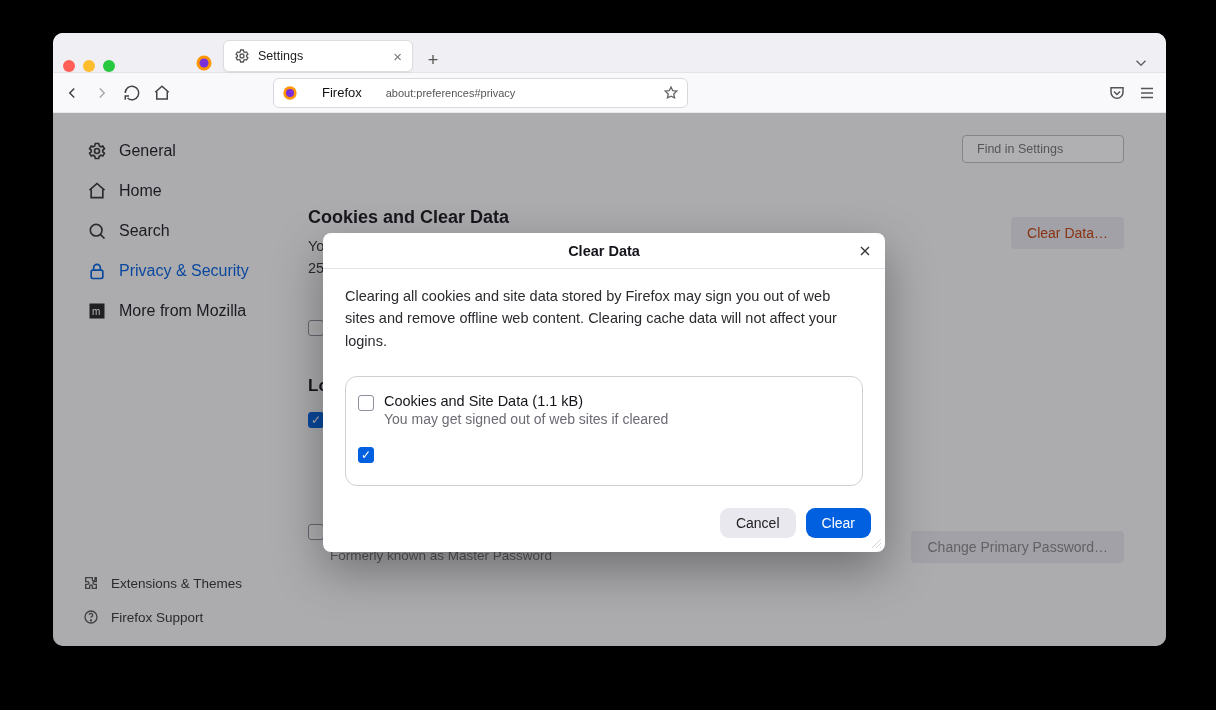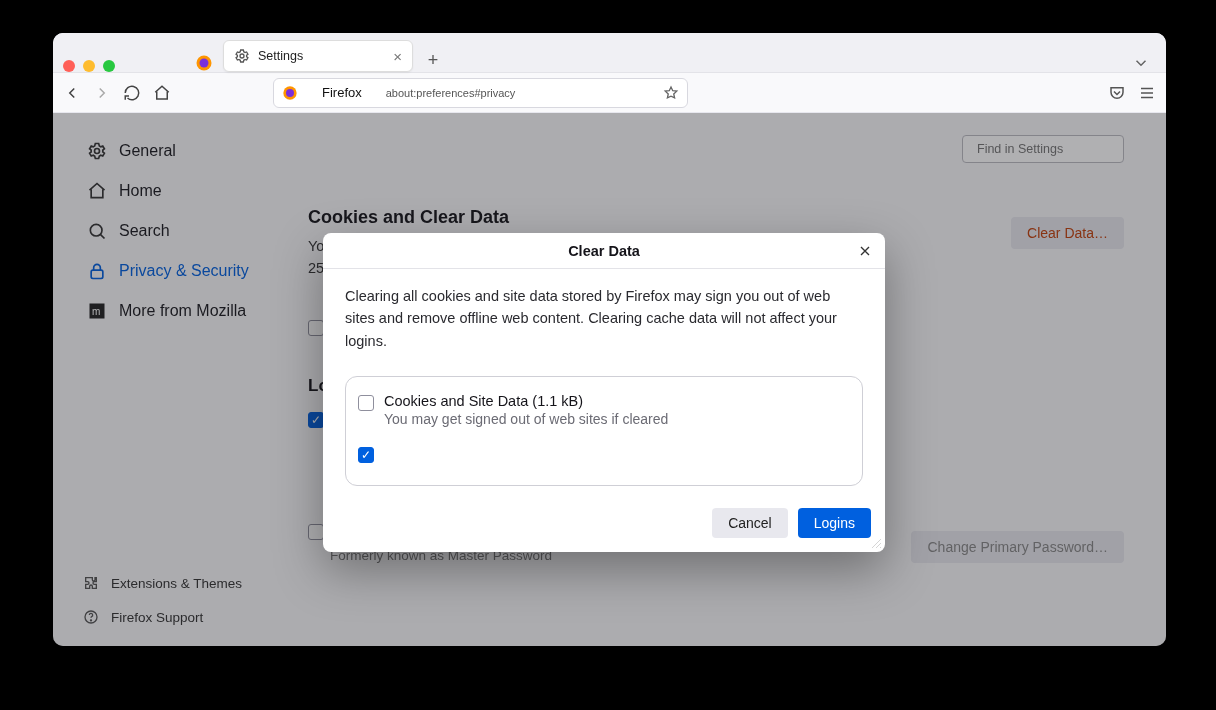--- a/index.html
+++ b/index.html
@@ -61,21 +61,21 @@
   .dlg-x { position:absolute; right:10px; top:8px; width:20px; height:20px; color:#444; cursor:pointer; display:flex;align-items:center;justify-content:center;}
   .dlg-body { padding:16px 22px 12px 22px;}
   .dlg-desc { font-size:14.5px; color:#2a2a2f; line-height:1.55;}
   .opt-box { margin-top:24px; border:1px solid #cfcfd6; border-radius:12px; padding:12px 12px;}
   .opt { display:flex; gap:10px; padding:4px 0 10px 0;}
   .opt + .opt { padding-top:8px;}
   .opt .chk{ margin-top:2px; flex-shrink:0;}
   .opt-label{ font-size:14.5px; color:#15141a;}
   .opt-sub{ font-size:14px; color:#6b6b74; margin-top:2px;}
   .dlg-foot { display:flex; justify-content:flex-end; gap:10px; padding:10px 14px 14px 14px;}
-  .btn { height:30px; padding:0 16px; border:none; border-radius:4px; font-size:14px; cursor:pointer;}
+  .btn { height:30px; padding:0 16px; border:none; border-radius:9px; font-size:14px; cursor:pointer;}
   .btn.cancel{ background:#e8e8ee; color:#222;}
   .btn.primary{ background:#0060df; color:#fff; font-weight:500;}
   .resize { position:absolute; right:4px; bottom:4px; width:12px; height:12px; opacity:.35;}
 </style>
 </head>
 <body>
 
 <div class="window">
 
   <div class="titlebar">
@@ -258,21 +258,21 @@
             <div class="opt-sub">You may get signed out of web sites if cleared</div>
           </div>
         </div>
         <div class="opt">
           <span class="chk on"></span>
         </div>
       </div>
     </div>
     <div class="dlg-foot">
       <button class="btn cancel">Cancel</button>
-      <button class="btn primary">Logins</button>
+      <button class="btn primary">Clear</button>
     </div>
     <svg class="resize" viewBox="0 0 12 12">
         <path d="M12 0v12H0z" fill="none"></path>
         <path d="M3 12l9-9M7 12l5-5M11 12l1-1" stroke="#888" stroke-width="1"></path>
       </svg>
   </div>
 
 </div>
 
 </body></html>

